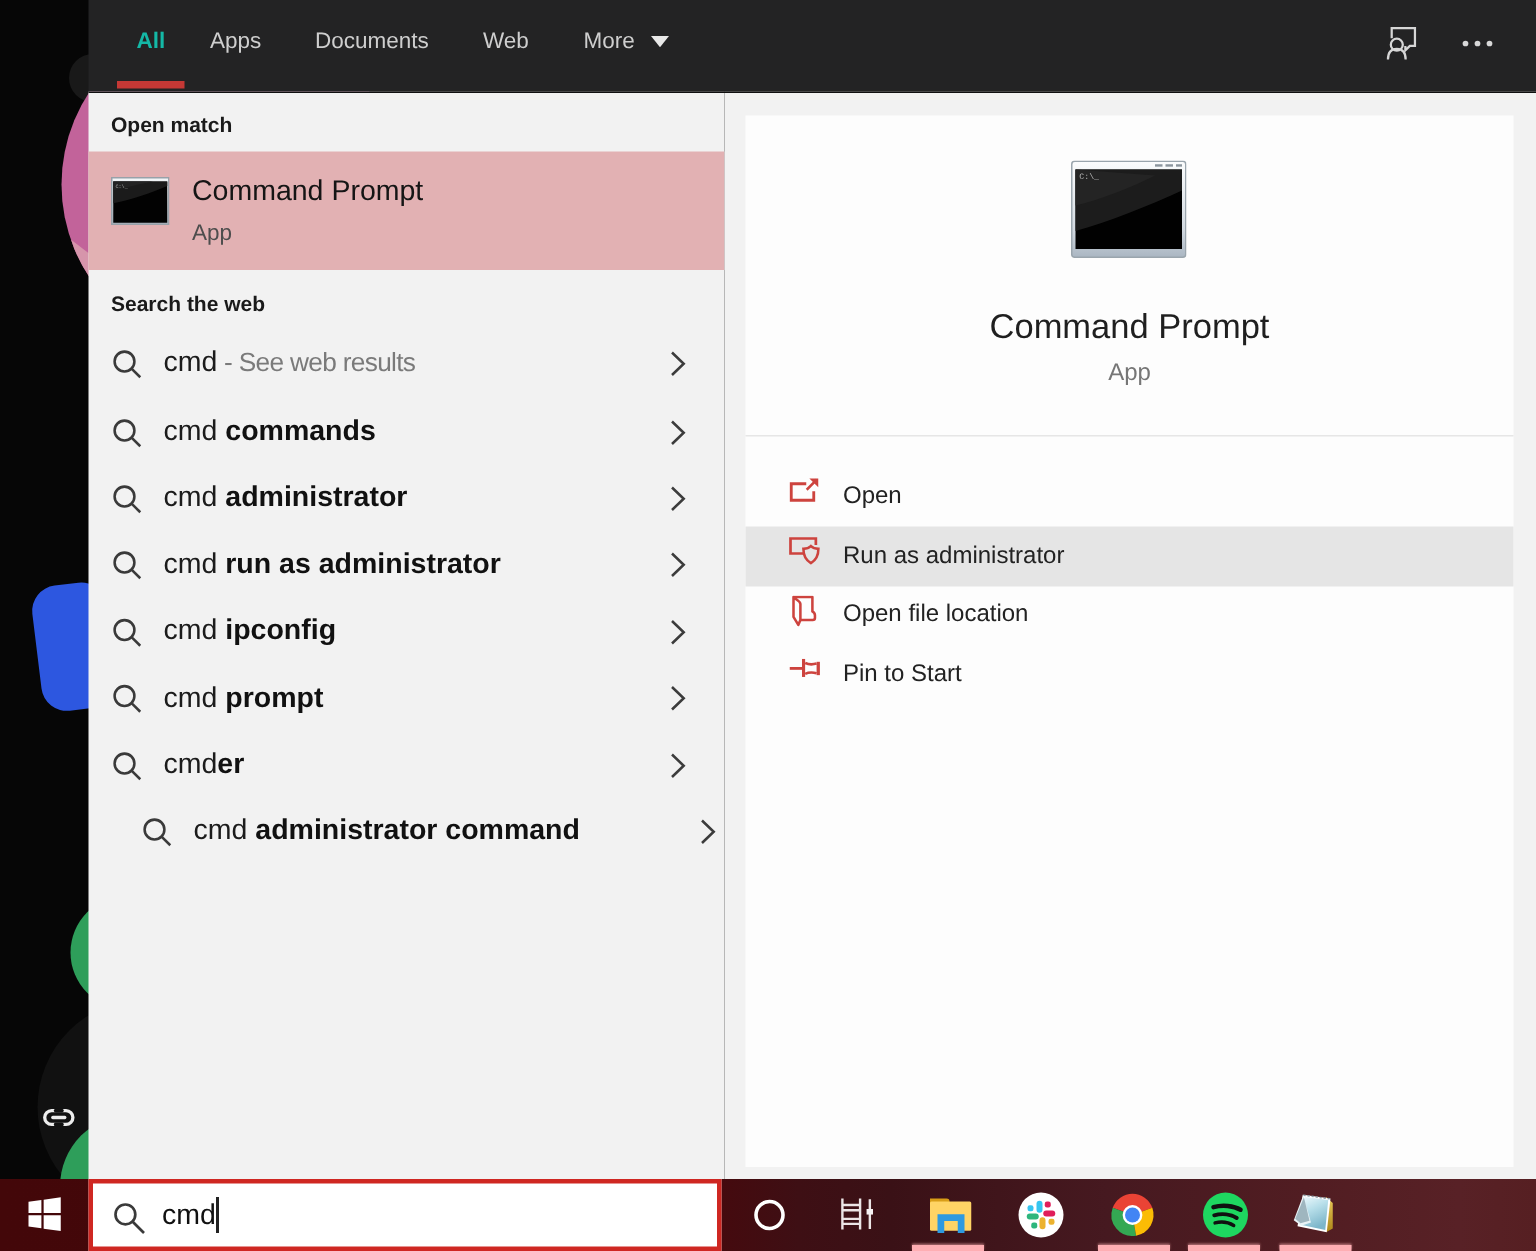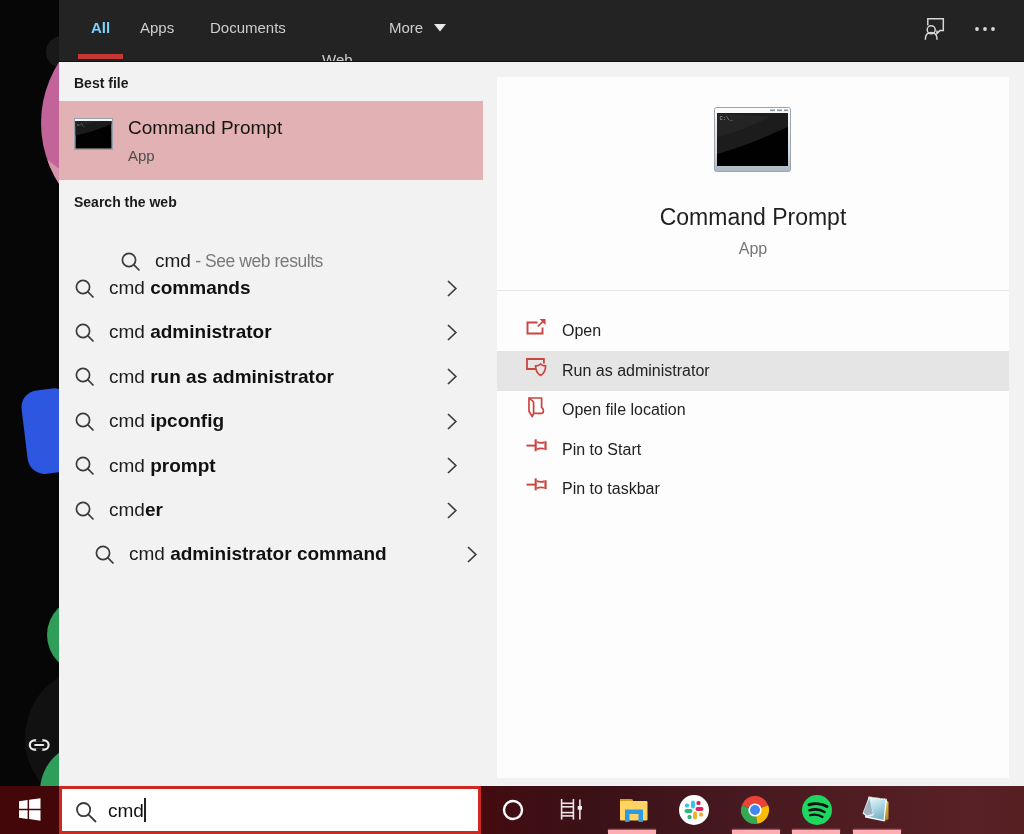--- a/index.html
+++ b/index.html
@@ -6,21 +6,21 @@
   html,body { width:1024px; height:834px; overflow:hidden; }
   body { font-family:"Liberation Sans", sans-serif; position:relative; background:#060606; }
   .abs { position:absolute; }
 
   
   #desktop { left:0; top:0; width:1024px; height:834px; background:#060606; }
 
   
   #navbar { left:59px; top:0; width:965px; height:61px; background:#232324; }
   .tab { position:absolute; top:19px; font-size:15px; color:#cecece; }
-  .tab.sel { color:#7dd3fc; font-weight:bold; }
+  .tab.sel { color:#14b8a6; font-weight:bold; }
   #underline { position:absolute; left:19px; top:54px; width:45px; height:5px; background:#c53835; }
 
   
   #leftpanel { left:59px; top:61px; width:424px; height:725px; background:#f2f2f2; }
   .seclabel { position:absolute; left:15px; font-size:14px; font-weight:bold; color:#1a1a1a; }
   #bestrow { position:absolute; left:0; top:39.5px; width:424px; height:79px; background:#e2b1b3; }
   .row { position:absolute; left:0; width:424px; height:44.4px; }
   .rowtext { position:absolute; left:50px; top:50%; transform:translateY(-50%); font-size:19px; color:#1c1c1c; white-space:pre; }
   .rowtext b { font-weight:bold; color:#111; }
   .gray { color:#7a7a7a; font-size:17.5px; letter-spacing:-0.45px; }
@@ -71,21 +71,21 @@
       <line x1="37.2" y1="749.6" x2="41.2" y2="749.6" stroke="#111" stroke-width="2.6"></line>
       <line x1="35.2" y1="745" x2="43.2" y2="745" stroke="#ececec" stroke-width="2.2"></line>
     </g>
   </svg>
 </div>
 
 <div id="navbar" class="abs">
   <span class="tab sel" style="left:32px;">All</span>
   <span class="tab" style="left:81px;">Apps</span>
   <span class="tab" style="left:151px;">Documents</span>
-  <span class="tab" style="left:263px;margin-top:32px;">Web</span>
+  <span class="tab" style="left:263px;">Web</span>
   <span class="tab" style="left:330px;">More</span>
   <svg class="abs" style="left:374px; top:23px;" width="15" height="10">
       <path d="M1,1 L13,1 L7,8.5 Z" fill="#e8e8e8"></path>
     </svg>
   <div id="underline"></div>
 
   <svg class="abs" style="left:864px; top:17.5px;" width="22" height="22" viewBox="0 0 22 22" fill="none" stroke="#d6d6d6" stroke-width="1.5">
     <path d="M4.8,7.5 L4.8,0.8 L20.3,0.8 L20.3,12.6 L16.9,12.6 L13.9,15.5 L13.9,12.6"></path>
     <circle cx="8.2" cy="11.8" r="4"></circle>
     <path d="M2.3,21.7 C2.3,16.7 4.8,14.6 8.2,14.6 C11.6,14.6 14.1,16.7 14.1,21.7"></path>
@@ -93,21 +93,21 @@
   <svg class="abs" style="left:915px; top:26px;" width="22" height="6">
       <g fill="#d8d8d8">
         <circle cx="3" cy="3" r="1.9"></circle>
         <circle cx="11" cy="3" r="1.9"></circle>
         <circle cx="19" cy="3" r="1.9"></circle>
       </g>
     </svg>
 </div>
 
 <div id="leftpanel" class="abs">
-  <div class="seclabel" style="top:14px;">Best file</div>
+  <div class="seclabel" style="top:14px;">Open match</div>
   <div id="bestrow">
     <div style="position:absolute; left:15px; top:17px; width:39px; height:32px;">
       <svg width="39" height="32" viewBox="0 0 39 32">
         <defs>
           <linearGradient id="bmframe" x1="0" y1="0" x2="0" y2="1">
             <stop offset="0" stop-color="#f4f6f8"></stop>
               <stop offset="1" stop-color="#aeb9c4"></stop>
           </linearGradient>
           <radialGradient id="bmglow" cx="0.1" cy="0" r="1.2">
             <stop offset="0" stop-color="#2e2e2e"></stop>
@@ -120,21 +120,21 @@
         <path d="M1.5,17.5 C14,15 27,10.5 37.5,6 L37.5,3 L1.5,3 Z" fill="#1b1b1b"></path>
         <path d="M1.5,9 C10,7 20,4.5 28,3 L1.5,3 Z" fill="#232323"></path>
         <text x="3" y="7.5" font-size="3.4" fill="#aaaaaa" font-family="Liberation Mono, monospace">C:\_</text>
       </svg>
     </div>
     <div style="position:absolute; left:69px; top:16px; font-size:19px; color:#151515;">Command Prompt</div>
     <div style="position:absolute; left:69px; top:46px; font-size:15px; color:#4d4d4d;">App</div>
   </div>
   <div class="seclabel" style="top:133px;">Search the web</div>
 
-<div class="row" style="top: 178px; margin-left: 46px;">
+<div class="row" style="top: 159px;">
       <svg class="mag" width="22" height="22" viewBox="0 0 22 22" fill="none" stroke="#3a3a3a" stroke-width="1.7">
         <circle cx="9" cy="9" r="6.6"></circle>
         <line x1="13.7" y1="13.7" x2="19.5" y2="19.5"></line>
       </svg>
       <span class="rowtext">cmd<span class="gray"> - See web results</span></span>
       <svg class="chev" width="12" height="19" viewBox="0 0 12 19" fill="none" stroke="#3c3c3c" stroke-width="1.7">
         <path d="M2,2 L9.8,9.5 L2,17"></path>
       </svg>
     </div>
     <div class="row" style="top: 204.9px;">
@@ -266,30 +266,20 @@
     <div class="action" style="top: 353px;">
       <svg class="ico pin" width="22" height="14" viewBox="0 0 22 14" fill="none" stroke="#cd433e">
         <line x1="0.5" y1="7.6" x2="9.2" y2="7.6" stroke-width="1.9"></line>
         <line x1="9.7" y1="1.3" x2="9.7" y2="13.3" stroke-width="2.1"></line>
         <path d="M10.8,4.0 C12.9,5.0 15.9,5.1 18.4,4.4" stroke-width="1.7"></path>
         <path d="M10.8,11.2 C12.9,10.2 15.9,10.1 18.4,10.8" stroke-width="1.7"></path>
         <line x1="19.5" y1="3.2" x2="19.5" y2="12.1" stroke-width="2.2"></line>
       </svg>
       <span class="txt">Pin to Start</span>
     </div>
-    <div class="action" style="top: 392.5px;">
-      <svg class="ico pin" width="22" height="14" viewBox="0 0 22 14" fill="none" stroke="#cd433e">
-        <line x1="0.5" y1="7.6" x2="9.2" y2="7.6" stroke-width="1.9"></line>
-        <line x1="9.7" y1="1.3" x2="9.7" y2="13.3" stroke-width="2.1"></line>
-        <path d="M10.8,4.0 C12.9,5.0 15.9,5.1 18.4,4.4" stroke-width="1.7"></path>
-        <path d="M10.8,11.2 C12.9,10.2 15.9,10.1 18.4,10.8" stroke-width="1.7"></path>
-        <line x1="19.5" y1="3.2" x2="19.5" y2="12.1" stroke-width="2.2"></line>
-      </svg>
-      <span class="txt">Pin to taskbar</span>
-    </div>
   </div>
 
 <div id="taskbar" class="abs">
 
   <svg class="tico" style="left:5px;" width="48" height="48" viewBox="0 0 48 48">
     <g fill="#ffffff">
       <path d="M14,15.2 L22.6,14 L22.6,22.7 L14,22.7 Z"></path>
       <path d="M24.1,13.8 L35.5,12.2 L35.5,22.7 L24.1,22.7 Z"></path>
       <path d="M14,24.2 L22.6,24.2 L22.6,32.9 L14,31.7 Z"></path>
       <path d="M24.1,24.2 L35.5,24.2 L35.5,34.7 L24.1,33.1 Z"></path>

